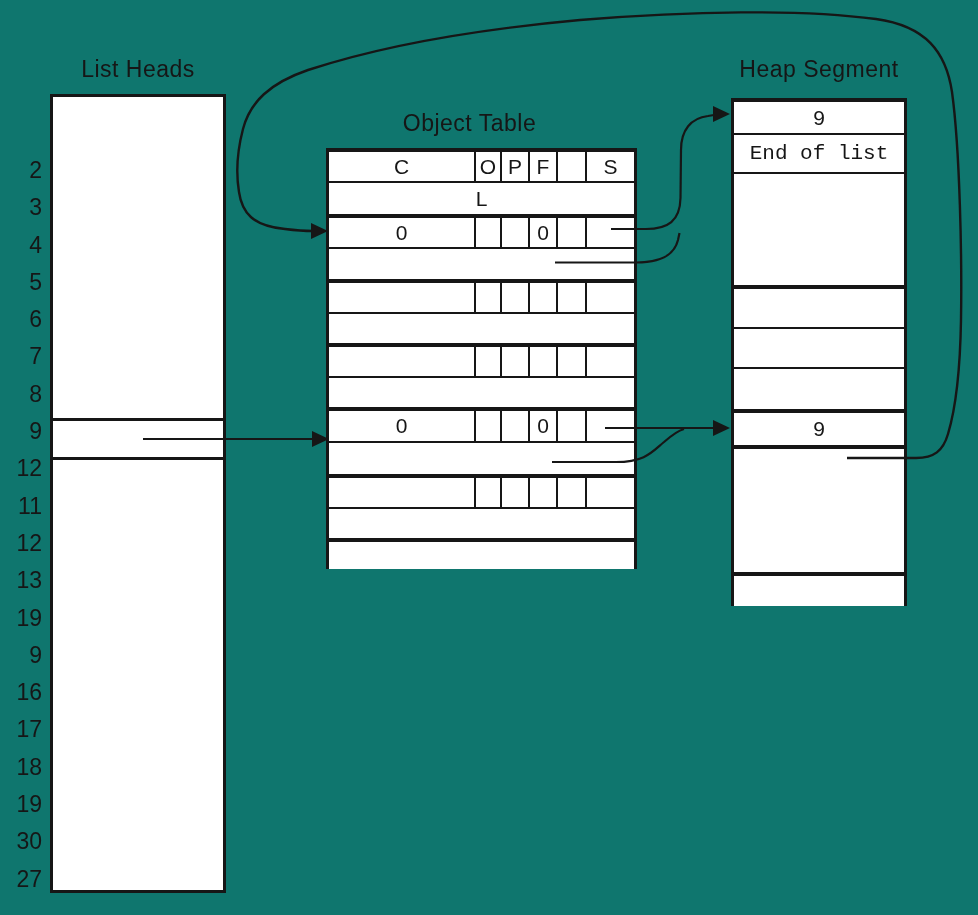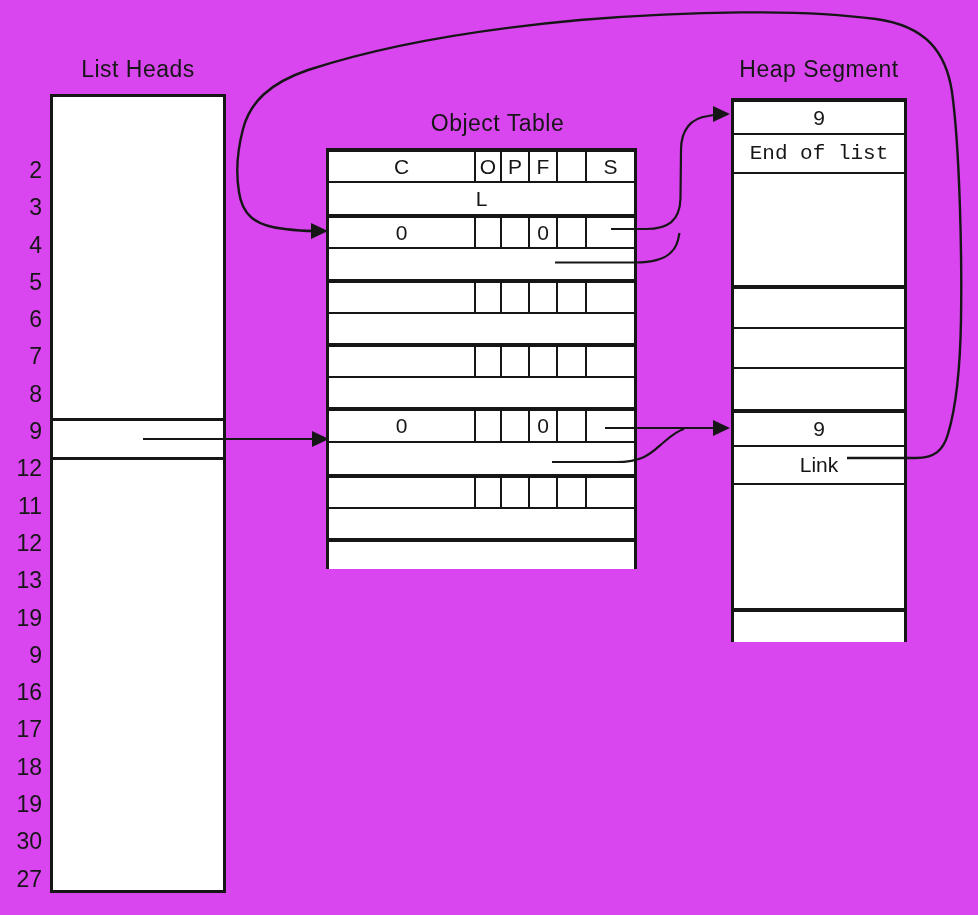--- a/index.html
+++ b/index.html
@@ -1,17 +1,17 @@
 <!DOCTYPE html>
 <html><head>
 <meta charset="utf-8">
 <style>
   html,body{margin:0;padding:0;background:#ffffff;}
   #canvas{
-    position:relative;width:978px;height:915px;background:#d946ef;overflow:hidden;
+    position:relative;width:978px;height:915px;background:#0f766e;overflow:hidden;
     font-family:"Liberation Sans","DejaVu Sans",sans-serif;color:#161616;
   }
   .title{position:absolute;text-align:center;font-size:23px;letter-spacing:.5px;white-space:nowrap;}
   
   #lh-box{position:absolute;left:50px;top:94px;width:176px;height:799px;
     border:3px solid #161616;box-sizing:border-box;background:#fff;}
   .lh-line{position:absolute;left:50px;width:176px;height:3px;background:#161616;}
   #lh-indices{position:absolute;left:0;top:152px;width:42px;}
   #lh-indices .idx{display:block;height:37.3px;line-height:37.3px;text-align:right;font-size:23px;}
   
@@ -60,21 +60,21 @@
     <span class="idx">18</span>
     <span class="idx">19</span>
     <span class="idx">30</span>
     <span class="idx">27</span>
   </div>
 
   <div id="lh-box"></div>
   <div class="lh-line" style="top:418px;"></div>
   <div class="lh-line" style="top:457px;"></div>
 
-  <div class="title" style="left:342px;top:110px;width:311px;">Object Table</div>
+  <div class="title" style="left:314px;top:110px;width:311px;">Object Table</div>
 
   <div class="stack" style="left:326px;top:148px;width:311px;">
     <div class="sep4"></div>
 
     <div class="row sub" style="height:29px;">
       <div class="cell c">C</div>
       <div class="cell o">O</div>
       <div class="cell p">P</div>
       <div class="cell f">F</div>
       <div class="cell sp"></div>
@@ -159,21 +159,20 @@
     <div class="row" style="height:111px;"></div>
     <div class="sep4"></div>
     <div class="row" style="height:38px;"></div>
     <div class="sep2"></div>
     <div class="row" style="height:38px;"></div>
     <div class="sep2"></div>
     <div class="row" style="height:40px;"></div>
     <div class="sep4"></div>
     <div class="row" style="height:32px;">9</div>
     <div class="sep2"></div>
-    <div class="row" style="height:36px;">Link</div>
     <div class="sep2"></div>
     <div class="row" style="height:123px;"></div>
     <div class="sep4"></div>
     <div class="tail" style="height:30px;"></div>
   </div>
 
   <svg id="arrows" viewBox="0 0 978 915" xmlns="http://www.w3.org/2000/svg">
 
     <path d="M 143 439 L 315 439" stroke-width="2.2"></path>
     <polygon points="329,439 312,431 312,447"></polygon>

